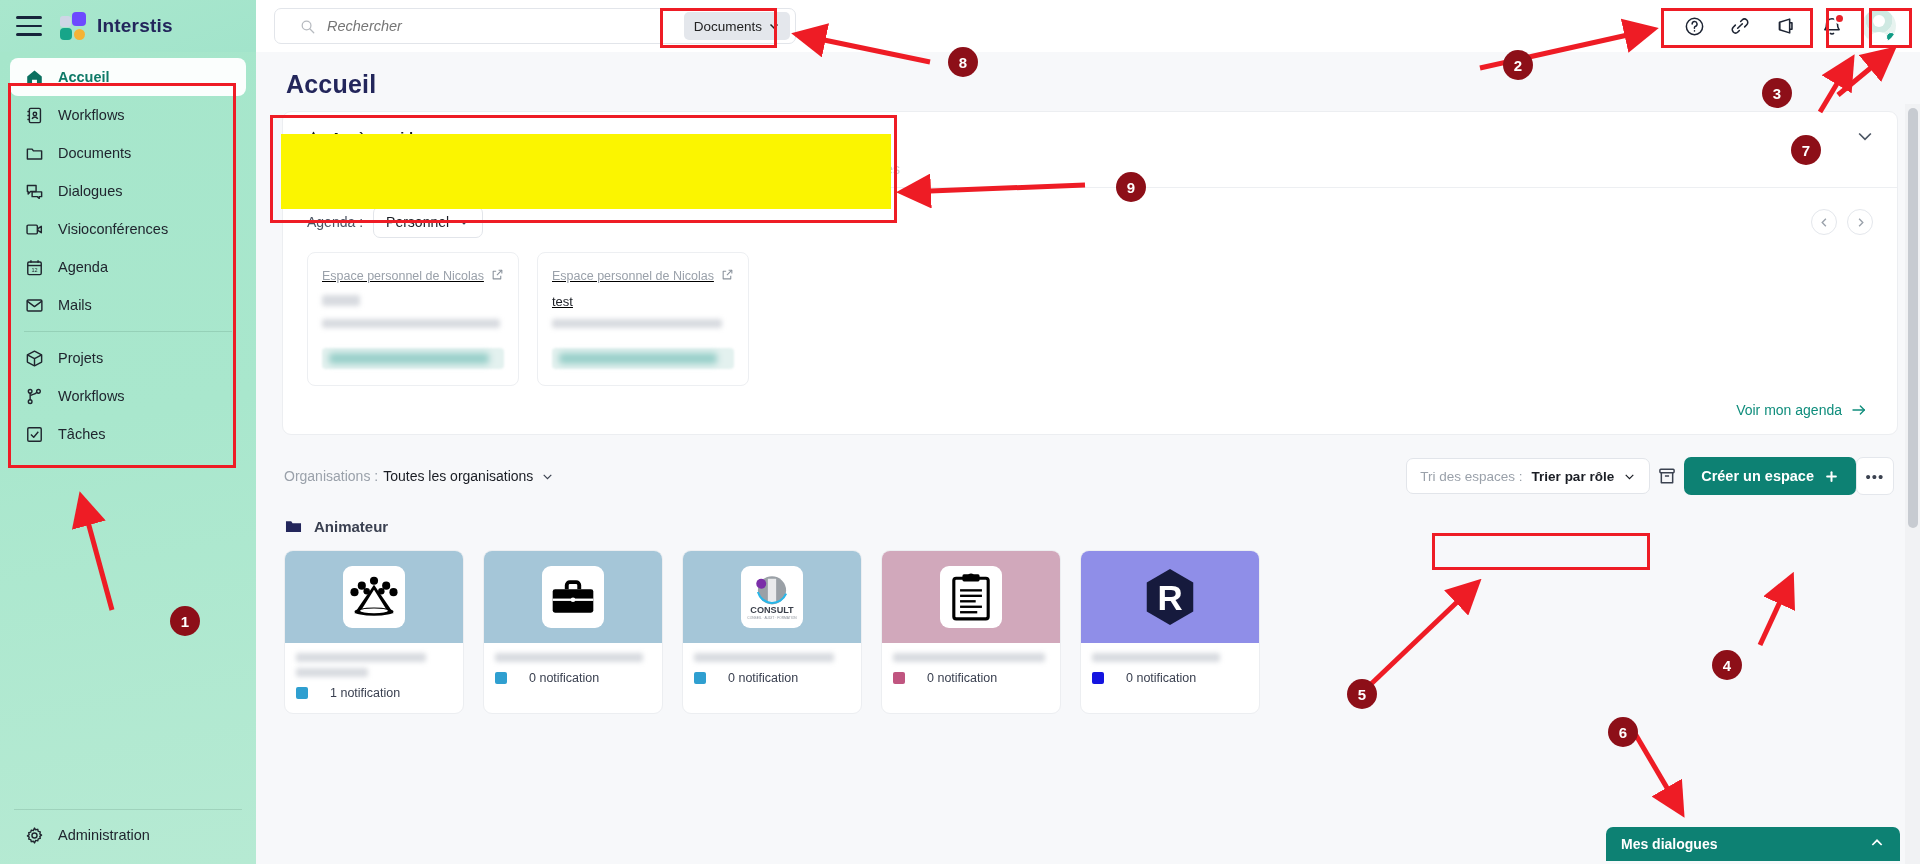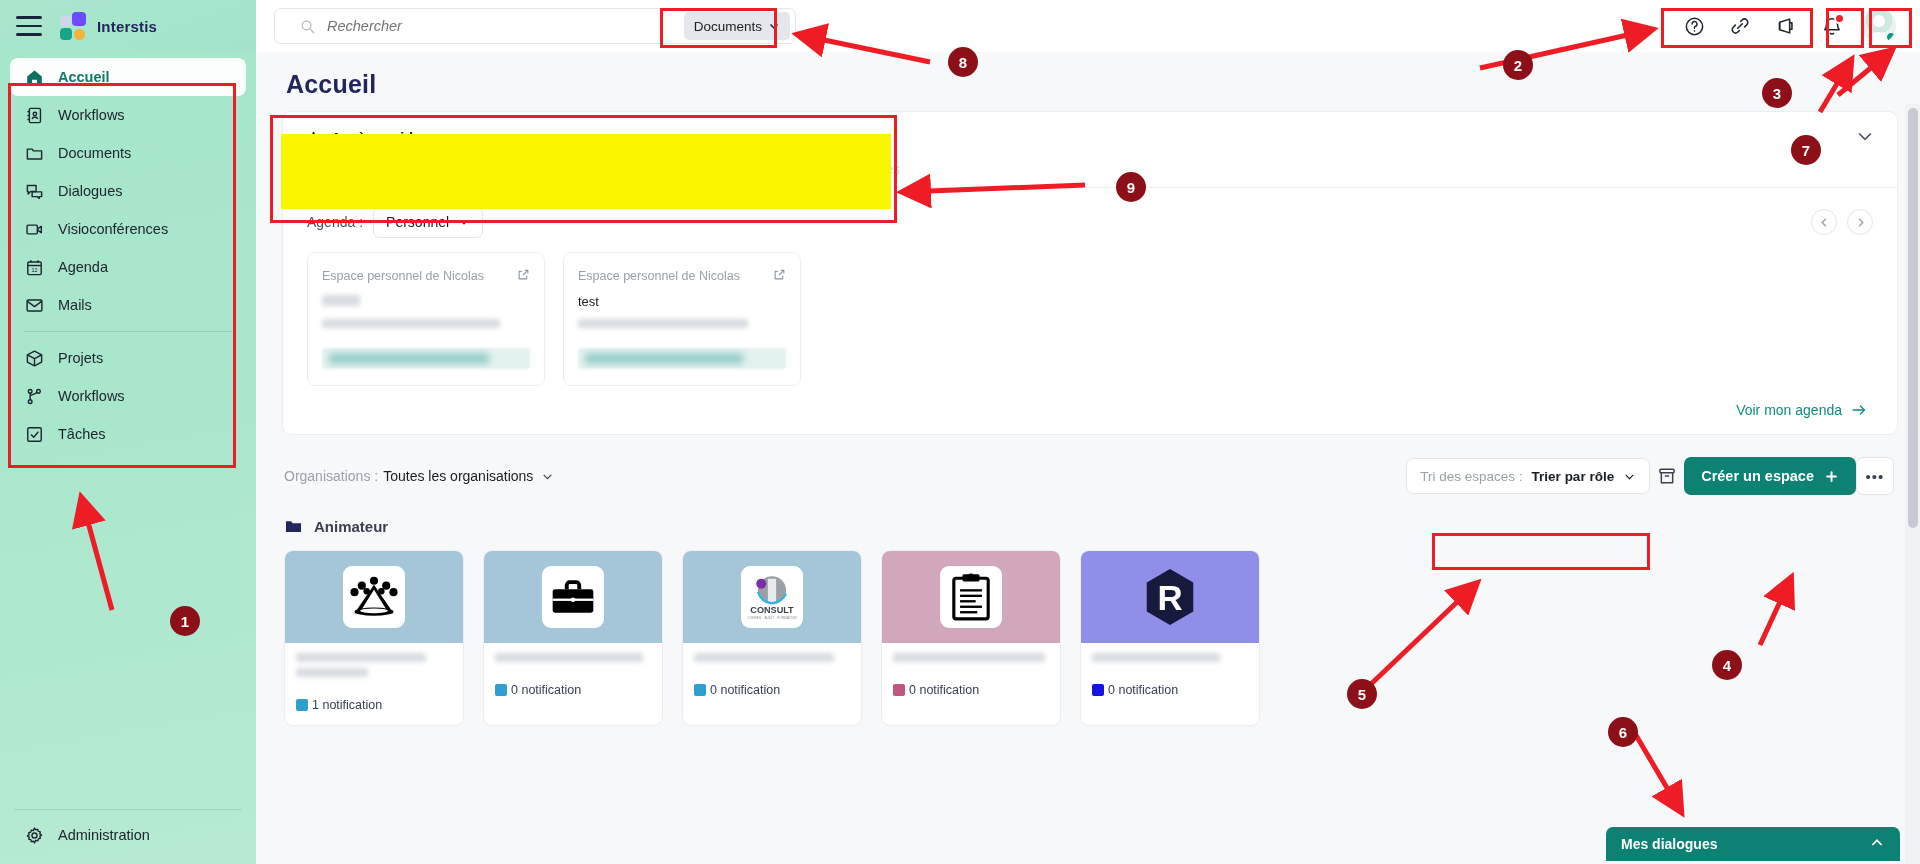--- a/index.html
+++ b/index.html
@@ -27,21 +27,21 @@
   .brand { display: flex; align-items: center; gap: 9px; }
   .brand-mark { position: relative; width: 28px; height: 28px; }
   .brand-mark .s1 { position: absolute; left: 0; top: 4px; width: 11px; height: 11px;
       background: #cfd6e6; border-radius: 3px; }
   .brand-mark .s2 { position: absolute; left: 12px; top: 0px; width: 14px; height: 14px;
       background: #6d4aff; border-radius: 4px; }
   .brand-mark .s3 { position: absolute; left: 0px; top: 16px; width: 12px; height: 12px;
       background: #17a589; border-radius: 4px; }
   .brand-mark .s4 { position: absolute; left: 14px; top: 17px; width: 11px; height: 11px;
       background: #f5b335; border-radius: 50%; }
-  .brand-name { font-size: 15px; font-weight: bold; color: #23265b; letter-spacing: .2px; }
+  .brand-name { font-size: 19px; font-weight: bold; color: #23265b; letter-spacing: .2px; }
 
   .topbar-main { flex: 1; height: 52px; display: flex; align-items: center;
     padding: 0 14px 0 18px; background: #fff; }
   .searchbar {
     display: flex; align-items: center; width: 522px; height: 36px;
     border: 1px solid #e2e5ea; border-radius: 7px; background: #fff;
     padding-left: 25px; position: relative;
   }
   .search-ico { width: 15px; height: 15px; flex: 0 0 15px; opacity: .55; }
   .search-input {
@@ -125,22 +125,22 @@
   .agenda-lbl { font-size: 14px; color: #4a5260; margin-right: 10px; }
   .select-pill { display: flex; align-items: center; gap: 9px; height: 32px;
     border: 1px solid #e2e5ea; border-radius: 7px; padding: 0 12px;
     font-size: 14px; color: #1a1d24; cursor: pointer; background: #fff; }
   .carousel-btns { margin-left: auto; display: flex; gap: 10px; }
   .circ-btn { width: 26px; height: 26px; border-radius: 50%; border: 1px solid #e4e7ec;
     display: flex; align-items: center; justify-content: center; background: #fff;
     color: #9aa1aa; cursor: pointer; font-size: 12px; }
 
   .cards-row { display: flex; gap: 18px; padding: 14px 24px 6px 24px; }
-  .ev-card { width: 238px; border: 1px solid #edeff2; border-radius: 8px;
-    background: #fff; padding: 14px 14px 16px 14px; }
+  .ev-card { width: 212px; border: 1px solid #edeff2; border-radius: 8px;
+    background: #fff; padding: 14px 14px 16px 14px; text-decoration: underline; }
   .ev-top { display: flex; align-items: center; }
   .ev-space { font-size: 12.5px; color: #9aa1aa; }
   .ev-open { margin-left: auto; color: #8a929c; }
   .ev-title { font-size: 13px; color: #1a1d24; margin-top: 9px; height: 14px; }
   .blur-bar { border-radius: 2px; background: #d8dbe0;
      filter: blur(2.6px); }
   .blur-line { height: 9px; margin-top: 11px; }
   .blur-teal { background: #97cfc9; filter: blur(3px); height: 11px; border-radius: 3px; }
   .teal-block { margin-top: 20px; background: #e3f1ef; border-radius: 4px;
     padding: 5px 7px; filter: blur(1.2px); }
@@ -172,22 +172,22 @@
   .group-head { display: flex; align-items: center; gap: 11px; padding: 22px 0 0 28px; }
   .group-name { font-size: 15px; font-weight: bold; color: #3a4050; }
 
   .space-grid { display: flex; gap: 19px; padding: 14px 0 0 28px; }
   .space-card { width: 180px; border: 1px solid #eceef1; border-radius: 9px;
     background: #fff; overflow: hidden; cursor: pointer; }
   .space-cover { height: 92px; display: flex; align-items: center; justify-content: center; }
   .cover-logo { width: 62px; height: 62px; background: #fff; border-radius: 9px;
     display: flex; align-items: center; justify-content: center; overflow: hidden; }
   .space-body { padding: 10px 11px 13px 11px; }
-  .space-notif { display: flex; align-items: center; gap: 4px; font-size: 12.5px;
-    color: #3a4050; margin-top: 21px; }
+  .space-notif { display: flex; align-items: center; gap: 22px; font-size: 12.5px;
+    color: #3a4050; margin-top: 9px; }
   .notif-sq { width: 12px; height: 12px; border-radius: 2px; }
 
   .dialogues-bar { position: absolute; right: 20px; bottom: 3px; width: 294px; height: 34px;
     background: #0d8173; border-radius: 7px 7px 0 0; display: flex; align-items: center;
     padding: 0 15px; color: #fff; font-size: 14px; font-weight: bold; cursor: pointer; z-index: 30; }
   .dialogues-bar .caret { margin-left: auto; }
 
   
   .scroll-col { position: absolute; right: 0; top: 52px; bottom: 0; width: 15px;
     background: #f1f2f4; z-index: 15; }

